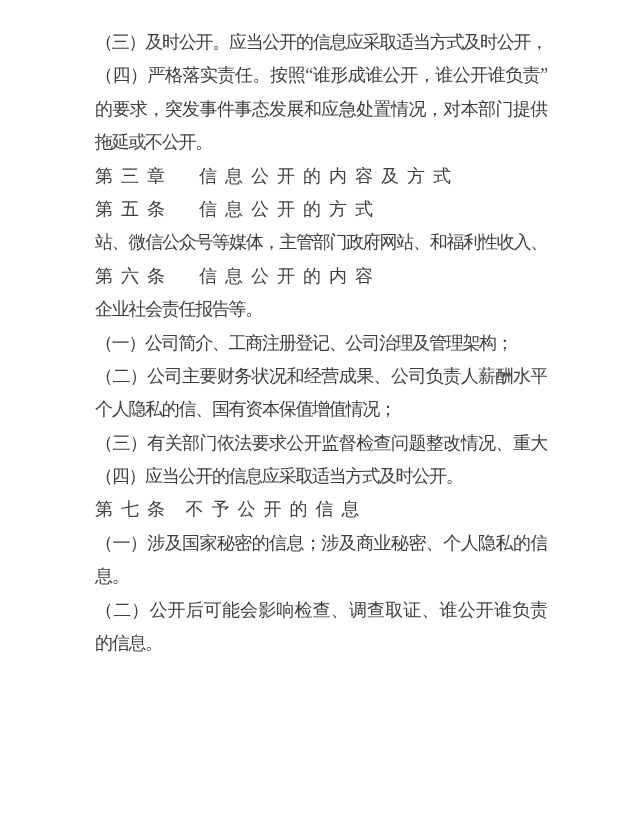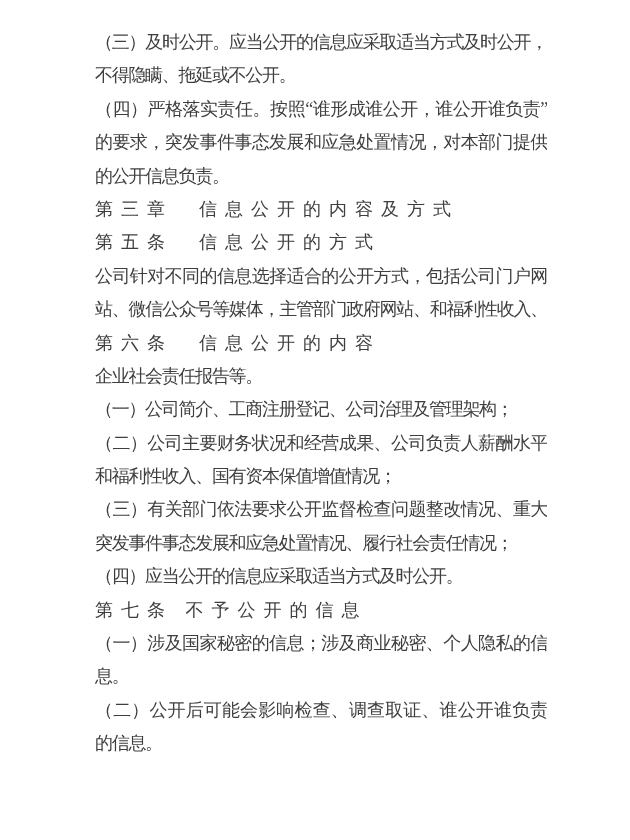--- a/index.html
+++ b/index.html
@@ -45,35 +45,32 @@
   .line--heading {
     letter-spacing: 8px;
   }
 </style>
 </head>
 <body style="background: rgb(255, 255, 255);">
 
 <div class="page">
   <div class="content" style="color: rgb(62, 62, 62);">
       <div class="line line--stretch">（三）及时公开。应当公开的信息应采取适当方式及时公开，</div>
-      <div class="line line--plain">不得隐瞒、拖延或不公开。</div>
       <div class="line line--stretch">（四）严格落实责任。按照“谁形成谁公开，谁公开谁负责”</div>
       <div class="line line--stretch">的要求，突发事件事态发展和应急处置情况，对本部门提供</div>
-      <div class="line line--plain">的公开信息负责。</div>
+      <div class="line line--plain">拖延或不公开。</div>
       <div class="line line--heading">第三章　信息公开的内容及方式</div>
       <div class="line line--heading">第五条　信息公开的方式</div>
-      <div class="line line--stretch">公司针对不同的信息选择适合的公开方式，包括公司门户网</div>
       <div class="line line--stretch">站、微信公众号等媒体，主管部门政府网站、和福利性收入、</div>
       <div class="line line--heading">第六条　信息公开的内容</div>
       <div class="line line--plain">企业社会责任报告等。</div>
       <div class="line line--plain">（一）公司简介、工商注册登记、公司治理及管理架构；</div>
       <div class="line line--stretch">（二）公司主要财务状况和经营成果、公司负责人薪酬水平</div>
-      <div class="line line--plain">和福利性收入、国有资本保值增值情况；</div>
+      <div class="line line--plain">个人隐私的信、国有资本保值增值情况；</div>
       <div class="line line--stretch">（三）有关部门依法要求公开监督检查问题整改情况、重大</div>
-      <div class="line line--plain">突发事件事态发展和应急处置情况、履行社会责任情况；</div>
       <div class="line line--plain">（四）应当公开的信息应采取适当方式及时公开。</div>
       <div class="line line--heading">第七条 不予公开的信息</div>
       <div class="line line--stretch">（一）涉及国家秘密的信息；涉及商业秘密、个人隐私的信</div>
       <div class="line line--plain">息。</div>
       <div class="line line--stretch">（二）公开后可能会影响检查、调查取证、谁公开谁负责</div>
       <div class="line line--plain">的信息。</div>
     </div>
 </div>
 
 </body></html>

